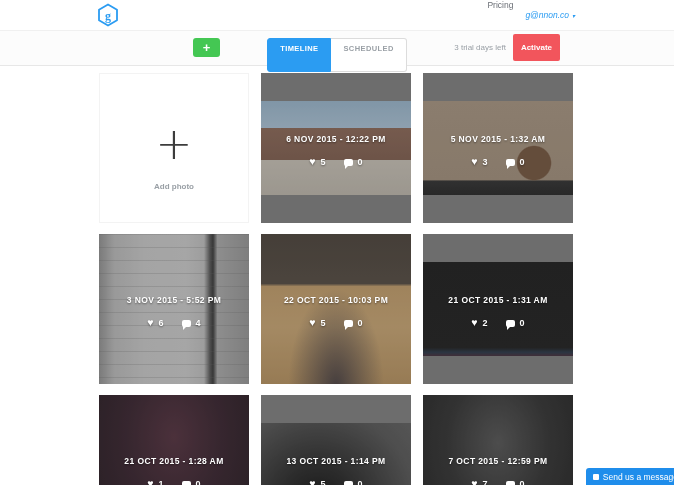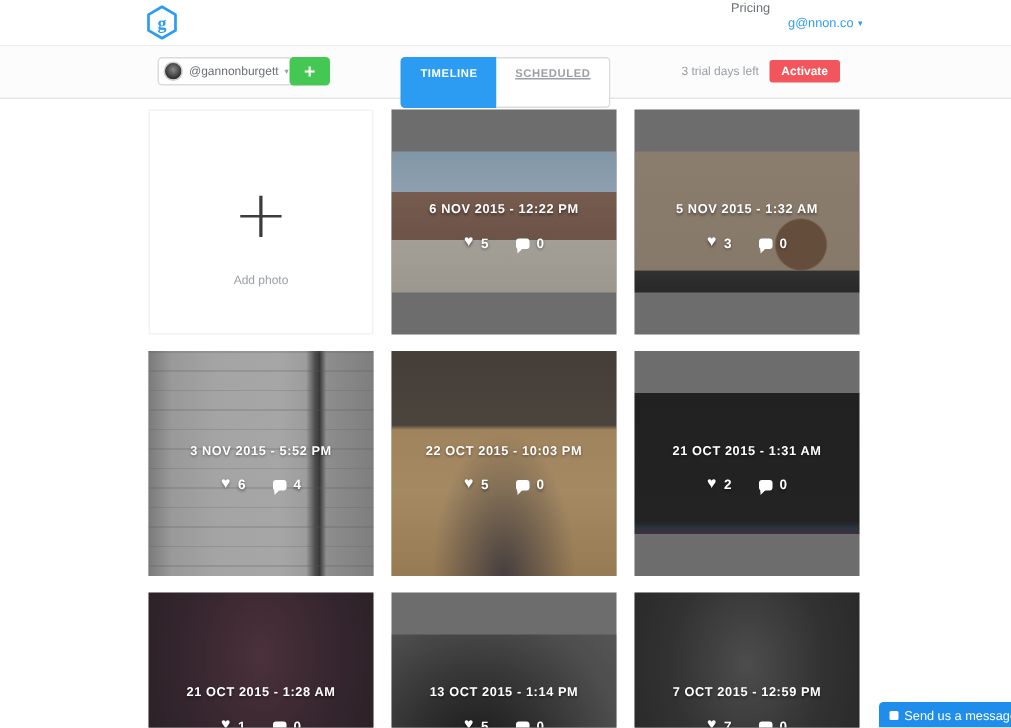--- a/index.html
+++ b/index.html
@@ -16,21 +16,21 @@
   }
   .logo{
     position:absolute;left:96px;top:3px;width:24px;height:24px;
   }
   .logo svg{display:block;}
   .header-links{
     position:absolute;right:99px;top:0;height:30px;
     display:flex;gap:12px;
   }
   .pricing-link{font-size:8.5px;color:#6b6f76;cursor:pointer;}
-  .account-link{font-size:8.5px;color:#2b9cf2;cursor:pointer;display:flex;align-items:center;gap:3px;}
+  .account-link{font-size:8.5px;color:#2b9cf2;cursor:pointer;display:flex;align-items:center;gap:3px;font-style:italic;}
   .account-link .chev{font-size:6px;color:#2b9cf2;}
   
   .toolbar{
     position:absolute;left:0;top:31px;width:674px;height:34px;
     background:#fcfcfc;border-bottom:1px solid #e7e7e7;
   }
   .account-pill{
     position:absolute;left:105px;top:7px;height:19px;
     background:#fff;border:1px solid #dcdcdc;border-radius:3px;
     display:flex;align-items:center;gap:4px;padding:0 7px 0 3px;
@@ -57,50 +57,49 @@
     height:34px;line-height:19px;padding:0 12px;font-size:7.5px;font-weight:bold;
     letter-spacing:.4px;cursor:pointer;pointer-events:auto;box-sizing:border-box;
   }
   .tab.active{
     background:#2b9cf2;color:#fff;border:1px solid #2b9cf2;
     border-radius:3px 0 0 3px;
   }
   .tab.inactive{
     background:#fff;color:#9aa0a6;border:1px solid #dcdcdc;border-left:none;
     border-radius:0 3px 3px 0;
-    text-decoration:underline;
   }
   .toolbar-right{
     position:absolute;right:114px;top:7px;height:19px;
     display:flex;align-items:center;gap:7px;
   }
   .trial-text{font-size:8px;color:#9aa0a6;}
   .activate-btn{
-    height:15px;padding:0 8px;background:#f2555c;border:none;border-radius:2px;
+    height:27px;padding:0 8px;background:#f2555c;border:none;border-radius:2px;
     color:#fff;font-size:8px;font-weight:bold;cursor:pointer;
   }
   
   .grid{
     position:absolute;left:99px;top:73px;width:474px;
     display:grid;grid-template-columns:repeat(3,150px);
     column-gap:12px;row-gap:11px;
   }
   .tile{
     width:150px;height:150px;position:relative;overflow:hidden;
     background:#7a7a7a;cursor:pointer;
   }
   .tile.add-tile{
     background:#ffffff;border:1px solid #f3f3f3;box-sizing:border-box;
     display:flex;flex-direction:column;align-items:center;justify-content:center;
   }
   .plus-glyph{
     font-size:44px;font-weight:100;color:#3c3c3c;line-height:40px;
     font-family:"DejaVu Sans", sans-serif;margin-top:18px;
   }
-  .add-label{font-size:8px;color:#9aa0a6;margin-top:18px;}
+  .add-label{font-size:8px;color:#9aa0a6;margin-top:18px;font-weight:bold;}
   .photo{position:absolute;left:0;right:0;top:0;bottom:0;}
   .photo.letterbox{top:28px;bottom:28px;}
   .scrim{position:absolute;left:0;right:0;top:0;bottom:0;background:rgba(78,78,78,.30);}
   .overlay{
     position:absolute;left:0;right:0;top:0;bottom:0;
     display:flex;flex-direction:column;align-items:center;justify-content:center;
     gap:13px;padding-top:4px;
   }
   .post-date{
     color:#fff;font-size:8.5px;font-weight:bold;letter-spacing:.4px;
@@ -163,25 +162,20 @@
   <div class="header-links">
     <span class="pricing-link">Pricing</span>
     <span class="account-link">
       <span>g@nnon.co</span>
       <span class="chev">▾</span>
     </span>
   </div>
 </div>
 
 <div class="toolbar">
-  <div class="account-pill">
-    <span class="avatar"></span>
-    <span class="username">@gannonburgett</span>
-    <span class="pill-chev">▾</span>
-  </div>
   <button class="add-photo-btn">+</button>
 
   <div class="tabs">
     <div class="tab active">TIMELINE</div>
     <div class="tab inactive">SCHEDULED</div>
   </div>
 
   <div class="toolbar-right">
     <span class="trial-text">3 trial days left</span>
     <button class="activate-btn">Activate</button>

